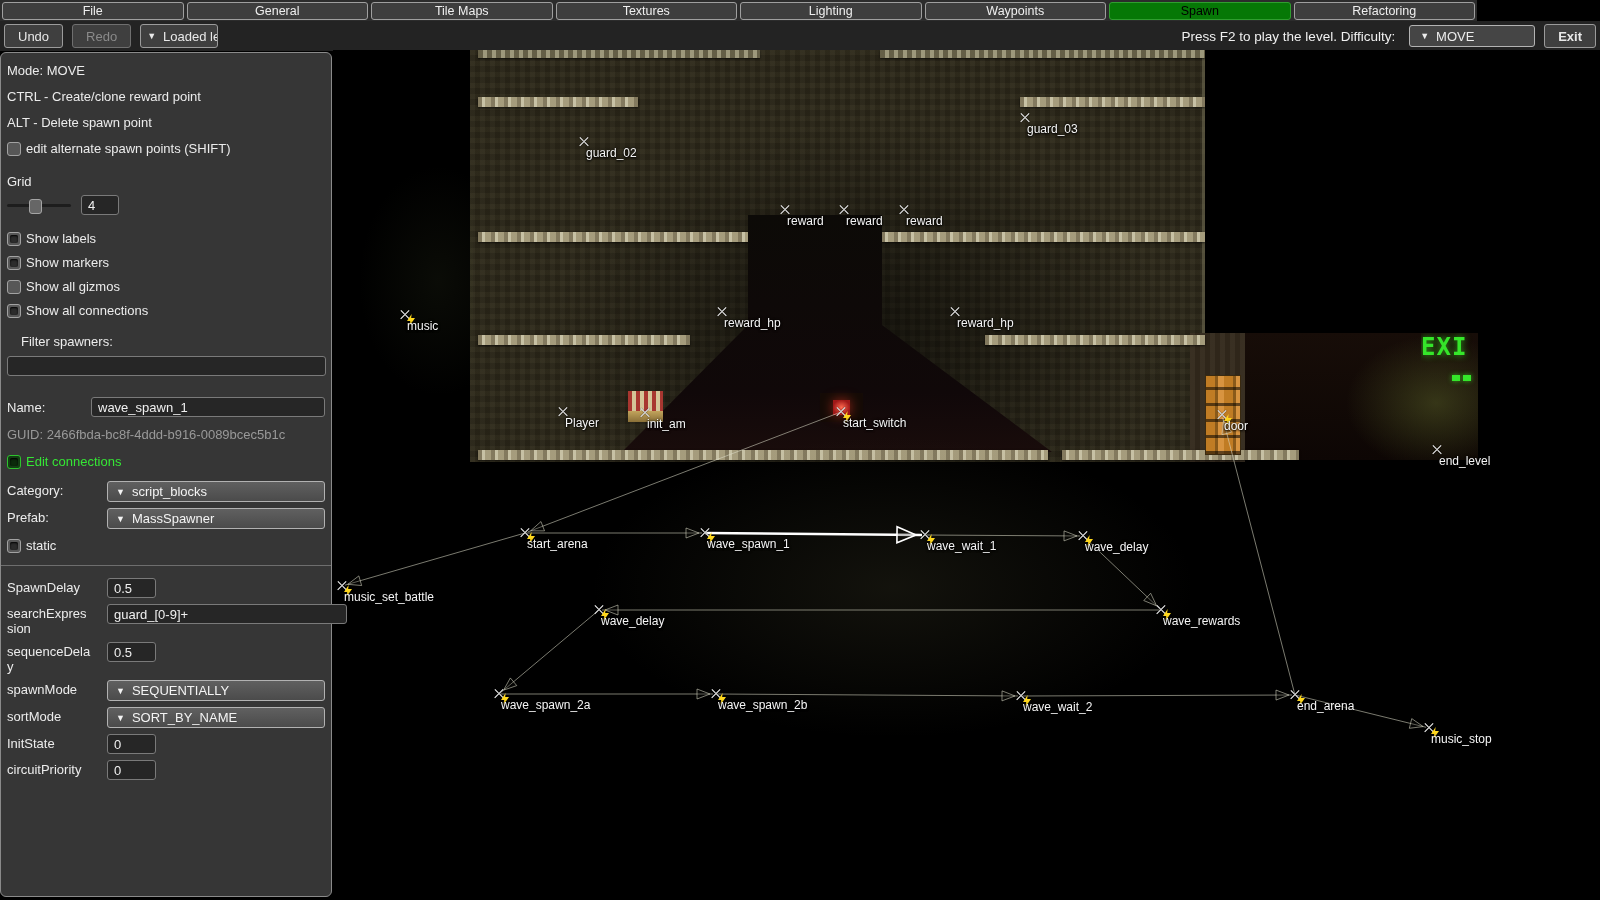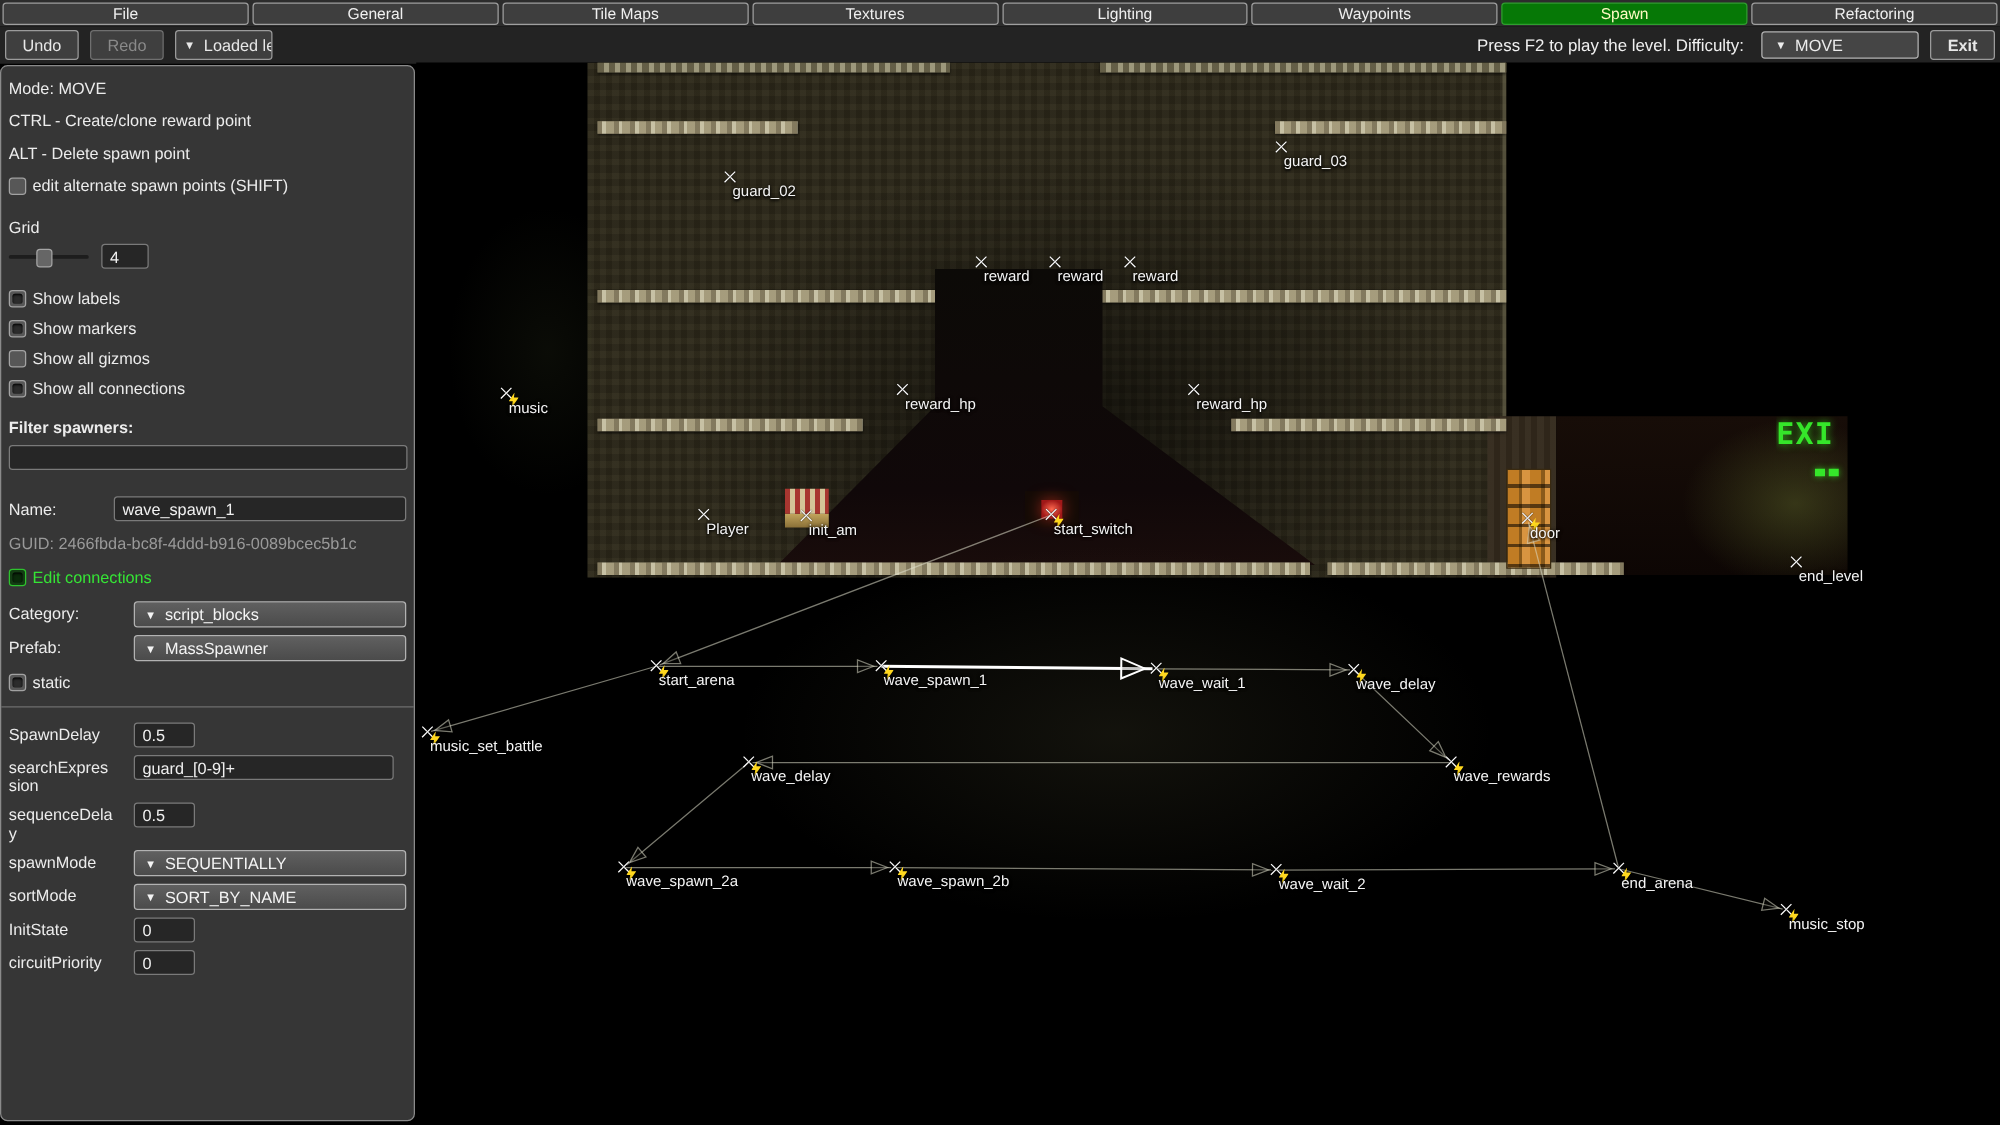--- a/index.html
+++ b/index.html
@@ -1,24 +1,24 @@
 <!DOCTYPE html>
 <html><head>
 <meta charset="utf-8">
 <style>
   html,body{margin:0;padding:0;}
   body{width:1600px;height:900px;background:#000;overflow:hidden;position:relative;
        font-family:"Liberation Sans",sans-serif;color:#ececec;}
   
-  .menubar{position:absolute;left:0;top:0;width:1600px;height:21px;background:#2c2c2c;
+  .menubar{position:absolute;left:0;top:0;width:1477px;height:21px;background:#2c2c2c;
            display:flex;gap:3px;padding:2px 2px 1px 2px;box-sizing:border-box;}
   .mtab{flex:1;background:#3e3e3e;border:1px solid #9f9f9f;border-radius:3px;
         color:#efefef;font-size:12.5px;display:flex;align-items:center;justify-content:center;
         cursor:default;white-space:nowrap;}
-  .mtab.active{background:#067806;border-color:#2f9e2f;color:#fef9c3;}
+  .mtab.active{background:#067806;border-color:#2f9e2f;color:#000000;}
   
   .toolbar2{position:absolute;left:0;top:21px;width:1600px;height:30px;background:#232323;
             display:flex;align-items:center;box-sizing:border-box;padding:0 4px;}
   .tbtn{background:#3f3f3f;border:1px solid #9b9b9b;border-radius:3px;color:#e8e8e8;
         height:22px;padding:0 13px;font-size:13px;display:flex;align-items:center;margin-right:9px;}
   .tbtn.disabled{color:#8a8a8a;border-color:#6f6f6f;}
   .tbtn.drop{width:64px;overflow:hidden;white-space:nowrap;padding:0 6px;}
   .arrow{font-size:9px;margin-right:7px;}
   .tb-right{margin-left:auto;display:flex;align-items:center;}
   .hint{font-size:13.5px;color:#f0f0f0;margin-right:14px;}
@@ -38,21 +38,21 @@
   .cb.green.on::after{background:#0b2b0b;}
   .green-text{color:#35e535;}
   .grid-label{margin:18px 0 6px 0;}
   .slider-row{display:flex;align-items:center;margin-bottom:16px;}
   .track{width:64px;height:3px;background:#1d1d1d;border-radius:2px;position:relative;margin-right:10px;}
   .knob{position:absolute;left:22px;top:-5px;width:11px;height:13px;background:#666;
         border:1px solid #a5a5a5;border-radius:3px;}
   .tin{background:#262626;border:1px solid #7a7a7a;border-radius:3px;color:#f0f0f0;
        padding:2px 6px;height:20px;box-sizing:border-box;font:13px "Liberation Sans",sans-serif;outline:none;}
   .gridval{width:38px;}
-  .filter-label{margin:16px 0 7px 0;font-weight:bold;}
+  .filter-label{margin:16px 0 7px 14px;}
   .full{width:319px;display:block;}
   .nrow{display:grid;grid-template-columns:84px 1fr;align-items:center;margin:21px 0 0 0;}
   .guid{color:#999;margin:10px 0 12px 0;}
   .dd{background:linear-gradient(#606060,#4b4b4b);border:1px solid #b2b2b2;border-radius:3px;
       color:#f4f4f4;height:21px;display:flex;align-items:center;padding:0 8px;box-sizing:border-box;}
   .frow{display:grid;grid-template-columns:84px 1fr;gap:0 16px;margin-bottom:6px;align-items:start;}
   .frow .lab{word-break:break-all;line-height:15px;padding-top:2px;}
   .narrow{width:49px;}
   .sep{border-top:1px solid #6e6e6e;margin:12px -6px 12px -6px;}
   
@@ -374,21 +374,21 @@
     <span class="cb on"></span>
     <span>static</span>
   </div>
   <div class="sep"></div>
   <div class="frow">
     <span class="lab">SpawnDelay</span>
     <input class="tin narrow" value="0.5" style="">
   </div>
   <div class="frow">
     <span class="lab">searchExpression</span>
-    <input class="tin" style="width: 208px;" value="guard_[0-9]+">
+    <input class="tin" style="width: 240px;" value="guard_[0-9]+">
   </div>
   <div class="frow">
     <span class="lab">sequenceDelay</span>
     <input class="tin narrow" value="0.5" style="">
   </div>
   <div class="frow">
     <span class="lab">spawnMode</span>
     <div class="dd">
       <span class="arrow">▼</span>
       <span>SEQUENTIALLY</span>

